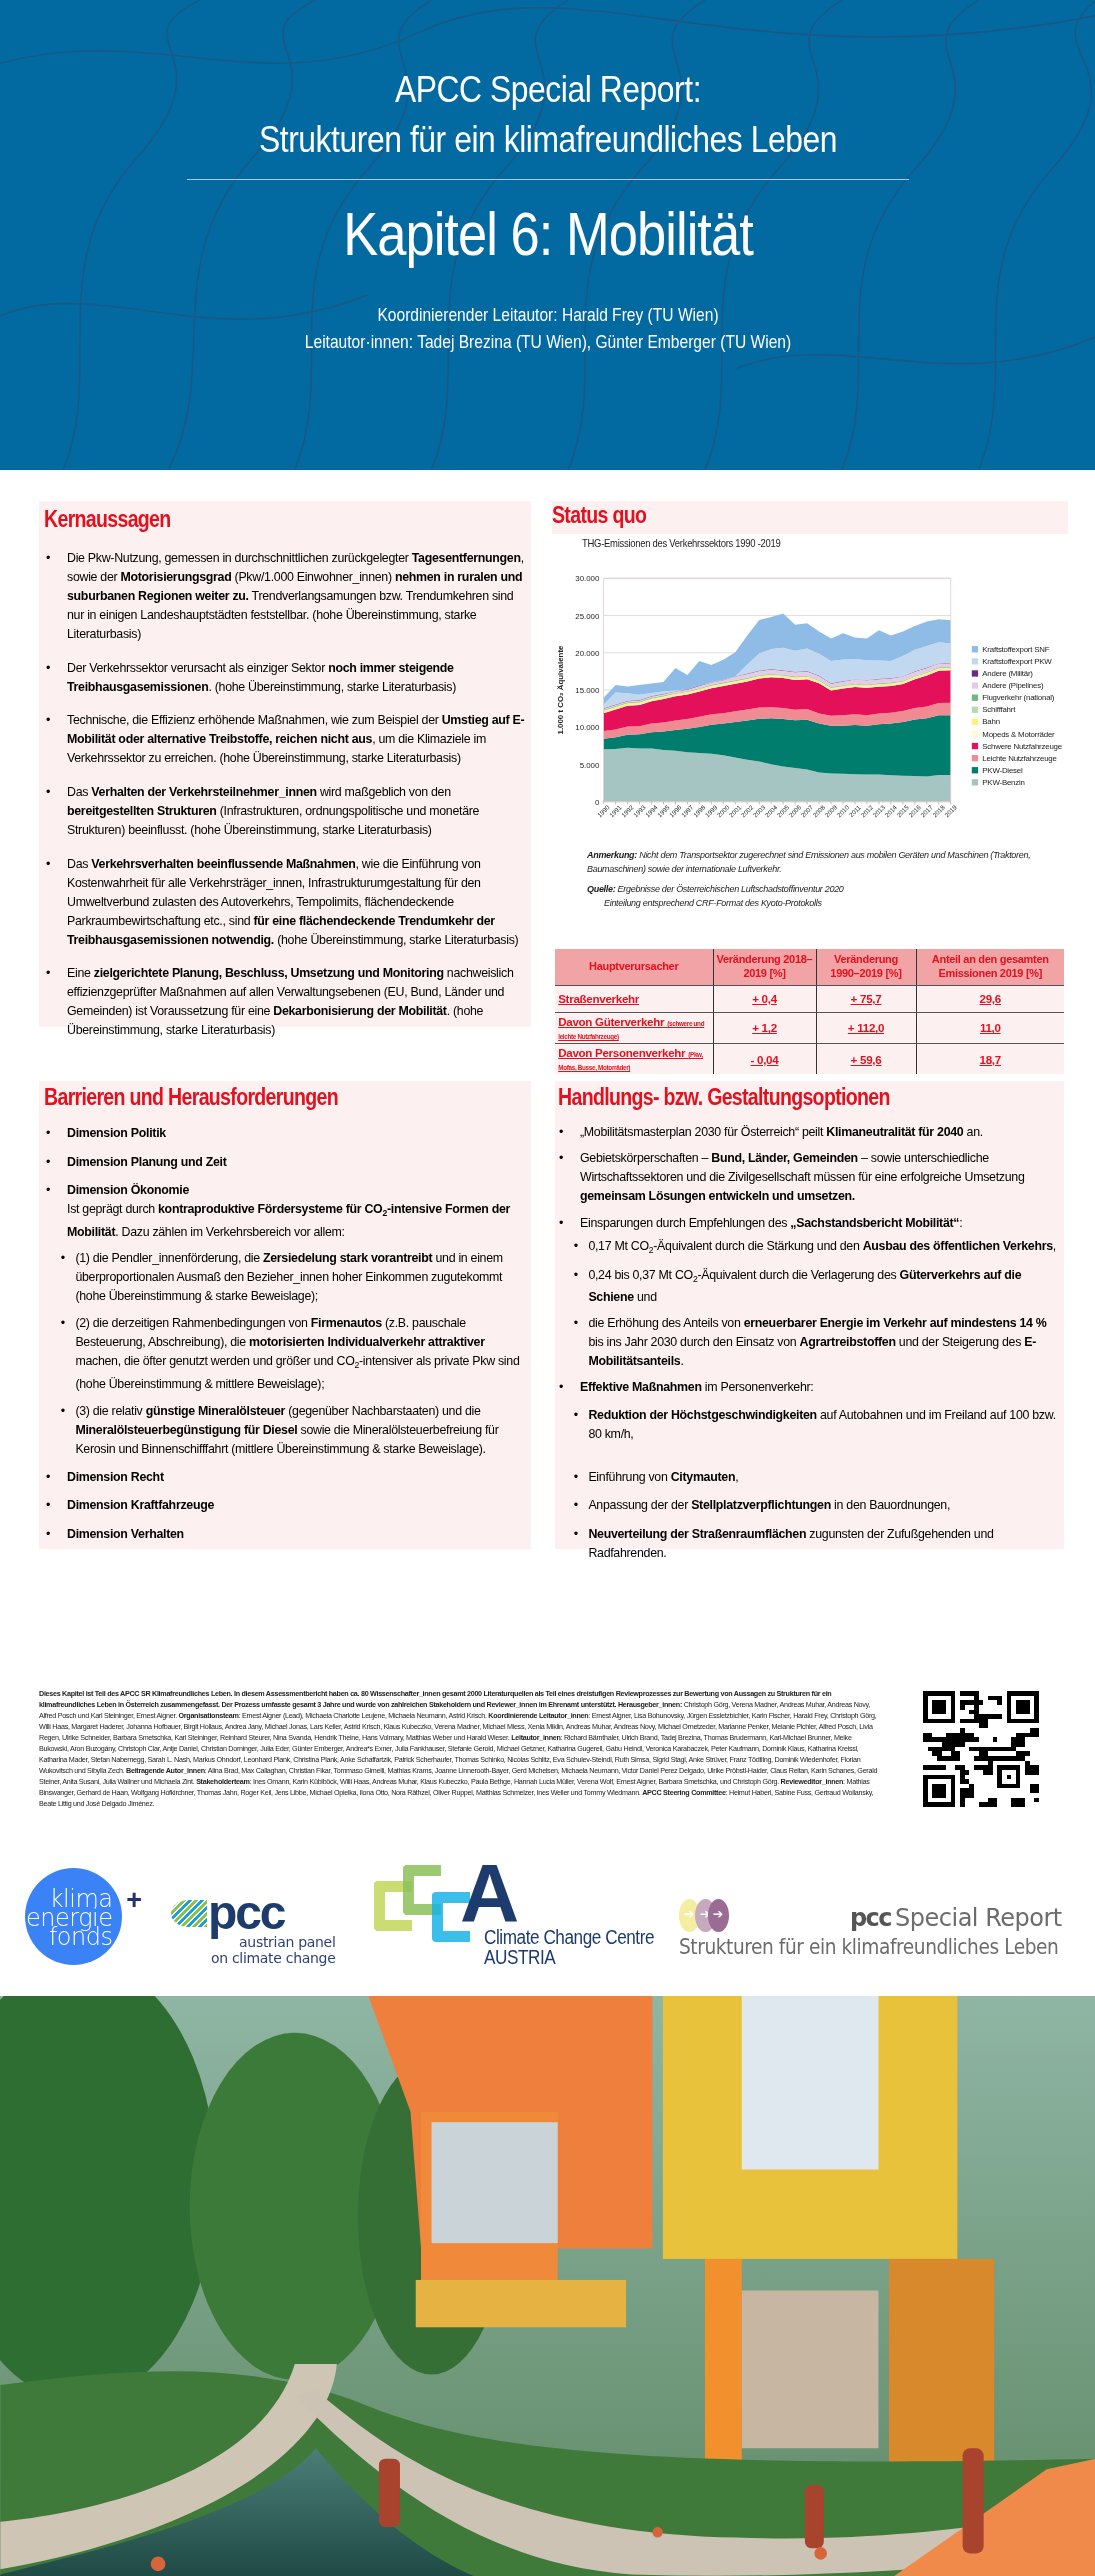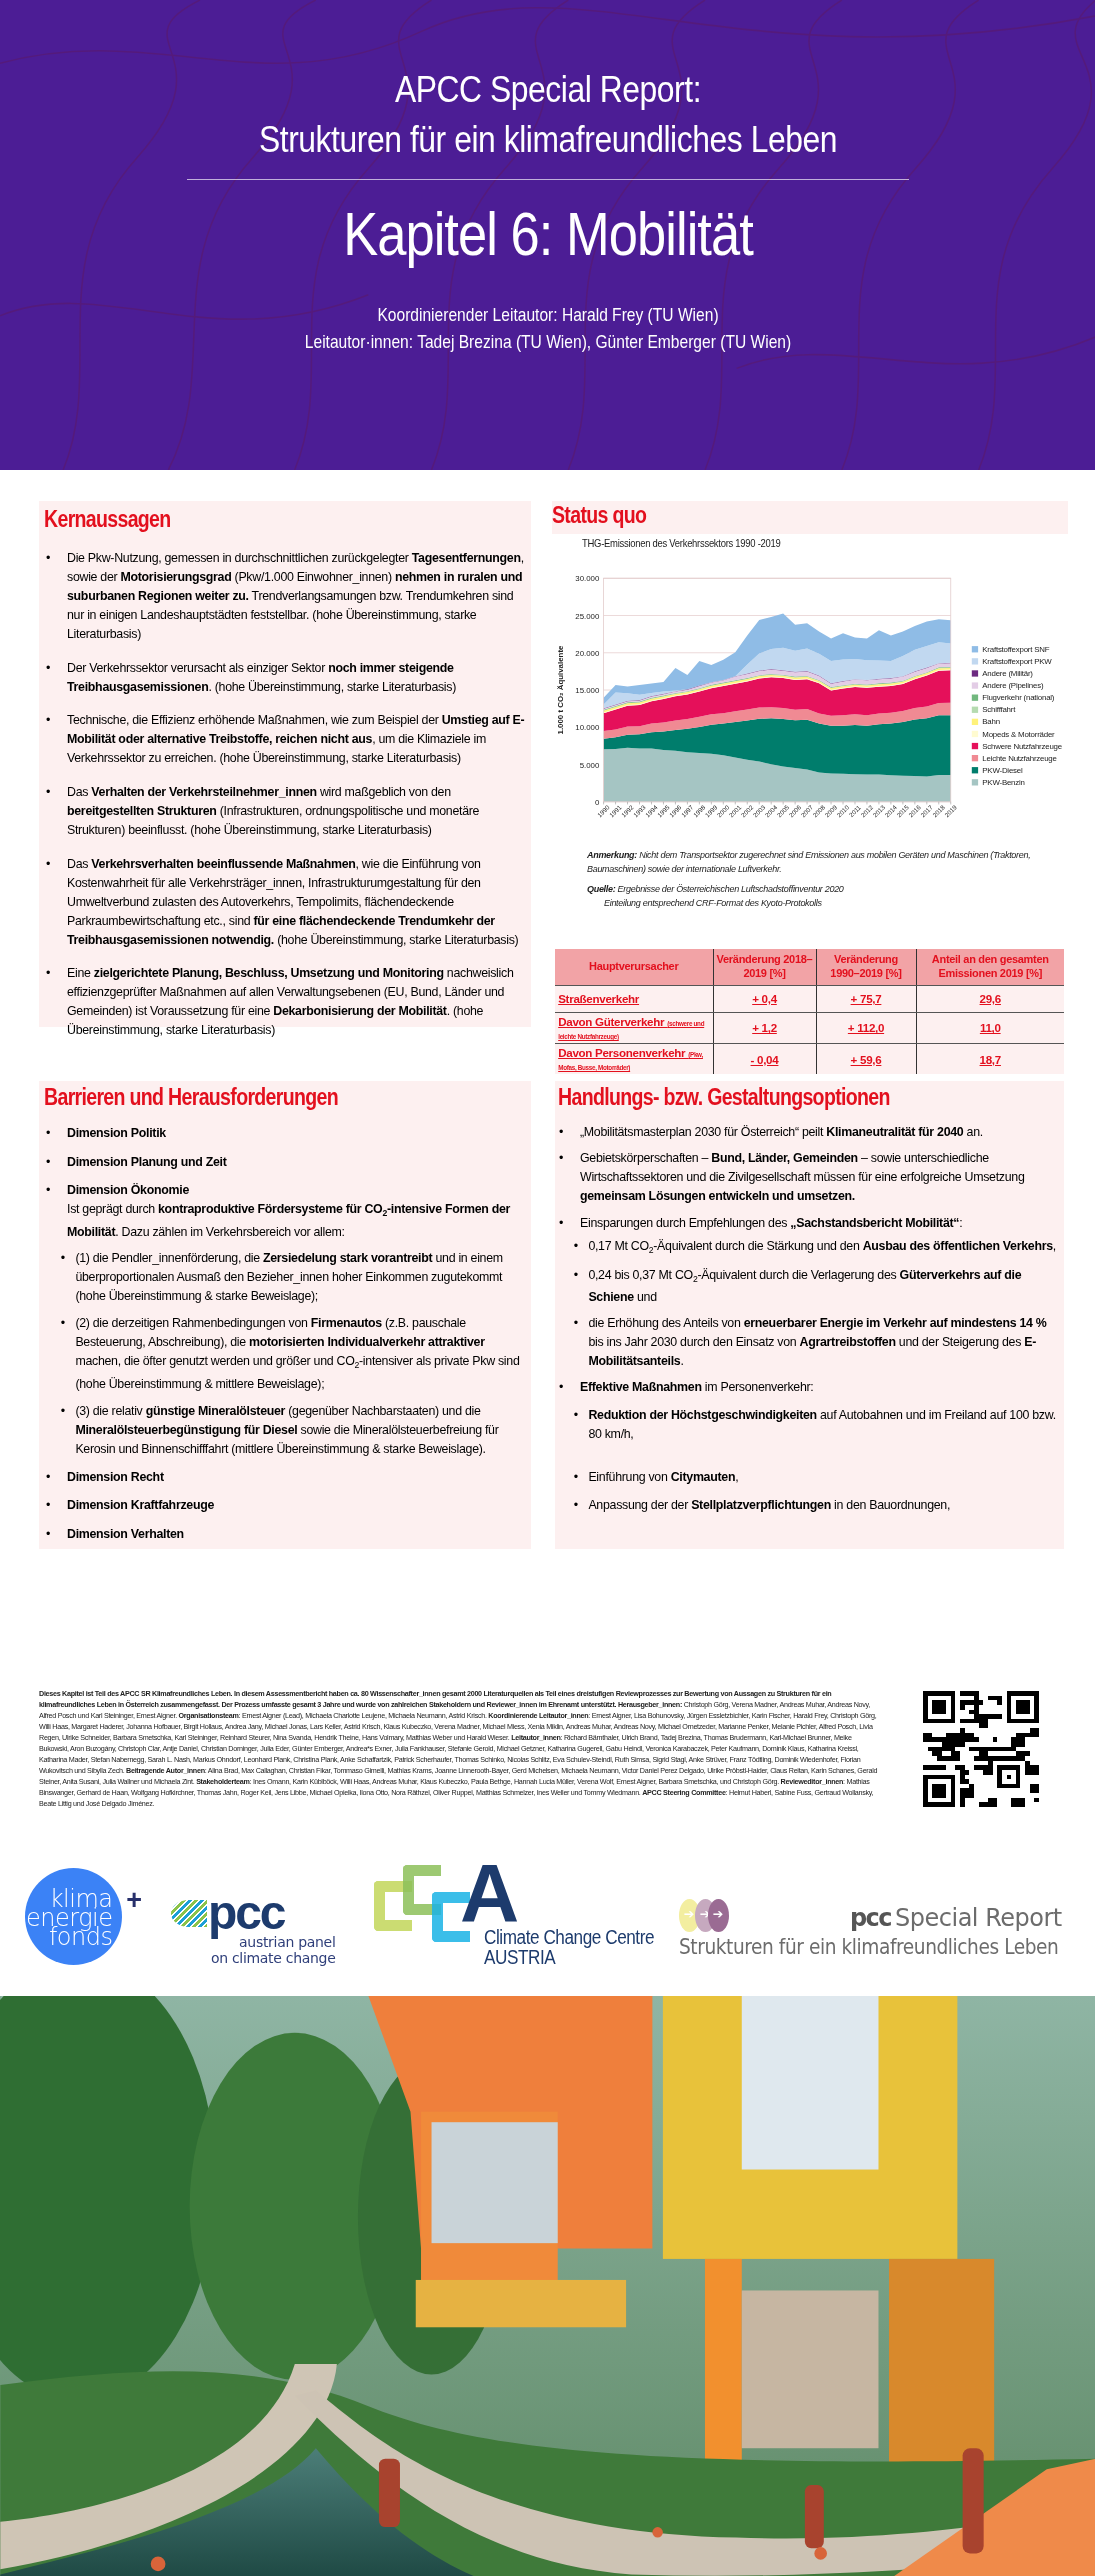--- a/index.html
+++ b/index.html
@@ -1,20 +1,20 @@
 <!DOCTYPE html>
 <html style="font-size:8.4px"><head>
 <meta charset="utf-8">
 <style>
   * { box-sizing: border-box; margin: 0; padding: 0; }
   html, body { width: 1096px; background: #ffffff; }
   body { font-family: "Liberation Sans", "DejaVu Sans", sans-serif; color: #1a1a1a; position: relative; height: 2576px; overflow: hidden; }
 
   
-  .header { position: absolute; left: 0; top: 0; width: 1096px; height: 470px; background: #4c1d95; overflow: hidden; }
+  .header { position: absolute; left: 0; top: 0; width: 1096px; height: 470px; background: #0369a1; overflow: hidden; }
   .header .contours { position: absolute; inset: 0; opacity: 0.18; }
   .header .h-line1, .header .h-line2 { position: absolute; left: 0; width: 100%; text-align: center; color: #fff; font-family: "Liberation Sans", sans-serif; font-size: 37px; letter-spacing: -0.5px; transform: scaleX(0.86); }
   .header .h-line1 { top: 69px; }
   .header .h-line2 { top: 119px; }
   .header .h-rule { position: absolute; left: 187px; top: 179px; width: 722px; height: 1.1px; background: rgba(255,255,255,0.65); }
   .header .h-chapter { position: absolute; left: 0; width: 100%; top: 199px; text-align: center; color: #fff; font-size: 61px; letter-spacing: -1.1px; transform: scaleX(0.86); }
   .header .h-author1, .header .h-author2 { position: absolute; left: 0; width: 100%; text-align: center; color: #fff; font-size: 19px; transform: scaleX(0.82); }
   .header .h-author1 { top: 304px; }
   .header .h-author2 { top: 331px; }
 
@@ -322,20 +322,21 @@
         <li><span>0,17 Mt CO</span><span class="sub">2</span><span>-Äquivalent durch die Stärkung und den </span><b>Ausbau des öffentlichen Verkehrs</b><span>,</span></li>
         <li><span>0,24 bis 0,37 Mt CO</span><span class="sub">2</span><span>-Äquivalent durch die Verlagerung des </span><b>Güterverkehrs auf die Schiene</b><span> und</span></li>
         <li><span>die Erhöhung des Anteils von </span><b>erneuerbarer Energie im Verkehr auf mindestens 14 %</b><span> bis ins Jahr 2030 durch den Einsatz von </span><b>Agrartreibstoffen</b><span> und der Steigerung des </span><b>E-Mobilitätsanteils</b><span>.</span></li>
       </ul>
     </li>
     <li><b>Effektive Maßnahmen</b><span> im Personenverkehr:</span>
       <ul style="margin-top:8.4px">
         <li><b>Reduktion der Höchstgeschwindigkeiten</b><span> auf Autobahnen und im Freiland auf 100 bzw. 80 km/h,</span></li>
         <li style="margin-top:24px"><span>Einführung von </span><b>Citymauten</b><span>,</span></li>
         <li style="margin-top:9.5px"><span>Anpassung der der </span><b>Stellplatzverpflichtungen</b><span> in den Bauordnungen,</span></li>
+        <li style="margin-top:9.5px"><b>Neuverteilung der Straßenraumflächen</b><span> zugunsten der Zufußgehenden und Radfahrenden.</span></li>
       </ul>
     </li>
   </ul>
 </section>
 
 <div class="credits" id="credits"><b>Dieses Kapitel ist Teil des APCC SR Klimafreundliches Leben. In diesem Assessmentbericht haben ca. 80 Wissenschafter_innen gesamt 2000 Literaturquellen als Teil eines dreistufigen Reviewprozesses zur Bewertung von Aussagen zu Strukturen für ein klimafreundliches Leben in Österreich zusammengefasst. Der Prozess umfasste gesamt 3 Jahre und wurde von zahlreichen Stakeholdern und Reviewer_innen im Ehrenamt unterstützt. Herausgeber_innen:</b><span> Christoph Görg, Verena Madner, Andreas Muhar, Andreas Novy, Alfred Posch und Karl Steininger, Ernest Aigner. </span><b>Organisationsteam</b><span>: Ernest Aigner (Lead), Michaela Charlotte Leujene, Michaela Neumann, Astrid Krisch. </span><b>Koordinierende Leitautor_innen</b><span>: Ernest Aigner, Lisa Bohunovsky, Jürgen Essletzbichler, Karin Fischer, Harald Frey, Christoph Görg, Willi Haas, Margaret Haderer, Johanna Hofbauer, Birgit Hollaus, Andrea Jany, Michael Jonas, Lars Keller, Astrid Krisch, Klaus Kubeczko, Verena Madner, Michael Miess, Xenia Miklin, Andreas Muhar, Andreas Novy, Michael Ornetzeder, Marianne Penker, Melanie Pichler, Alfred Posch, Livia Regen, Ulrike Schneider, Barbara Smetschka, Karl Steininger, Reinhard Steurer, Nina Svanda, Hendrik Theine, Hans Volmary, Matthias Weber und Harald Wieser. </span><b>Leitautor_innen</b><span>: Richard Bärnthaler, Ulrich Brand, Tadej Brezina, Thomas Brudermann, Karl-Michael Brunner, Meike Bukowski, Aron Buzogány, Christoph Clar, Antje Daniel, Christian Dorninger, Julia Eder, Günter Emberger, Andrea*s Exner, Julia Fankhauser, Stefanie Gerold, Michael Getzner, Katharina Gugerell, Gabu Heindl, Veronica Karabaczek, Peter Kaufmann, Dominik Klaus, Katharina Kreissl, Katharina Mader, Stefan Nabernegg, Sarah L. Nash, Markus Ohndorf, Leonhard Plank, Christina Plank, Anke Schaffartzik, Patrick Scherhaufer, Thomas Schinko, Nicolas Schlitz, Eva Schulev-Steindl, Ruth Simsa, Sigrid Stagl, Anke Strüver, Franz Tödtling, Dominik Wiedenhofer, Florian Wukovitsch und Sibylla Zech. </span><b>Beitragende Autor_innen</b><span>: Alina Brad, Max Callaghan, Christian Fikar, Tommaso Gimelli, Mathias Krams, Joanne Linnerooth-Bayer, Gerd Michelsen, Michaela Neumann, Victor Daniel Perez Delgado, Ulrike Pröbstl-Haider, Claus Reitan, Karin Schanes, Gerald Steiner, Anita Susani, Julia Wallner und Michaela Zint. </span><b>Stakeholderteam</b><span>: Ines Omann, Karin Küblböck, Willi Haas, Andreas Muhar, Klaus Kubeczko, Paula Bethge, Hannah Lucia Müller, Verena Wolf, Ernest Aigner, Barbara Smetschka, und Christoph Görg. </span><b>Revieweditor_innen</b><span>: Mathias Binswanger, Gerhard de Haan, Wolfgang Hofkirchner, Thomas Jahn, Roger Keil, Jens Libbe, Michael Opielka, Ilona Otto, Nora Räthzel, Oliver Ruppel, Matthias Schmelzer, Ines Weller und Tommy Wiedmann. </span><b>APCC Steering Committee</b><span>: Helmut Haberl, Sabine Fuss, Gertraud Wollansky, Beate Littig und José Delgado Jiménez.</span></div>
 <div class="qr">
   <svg id="qr-svg" width="116" height="116" viewBox="0 0 25 25" shape-rendering="crispEdges">
       <rect x="0" y="0" width="25" height="25" fill="#fff"></rect>
       <rect x="0" y="0" width="7" height="7" fill="#000"></rect>

